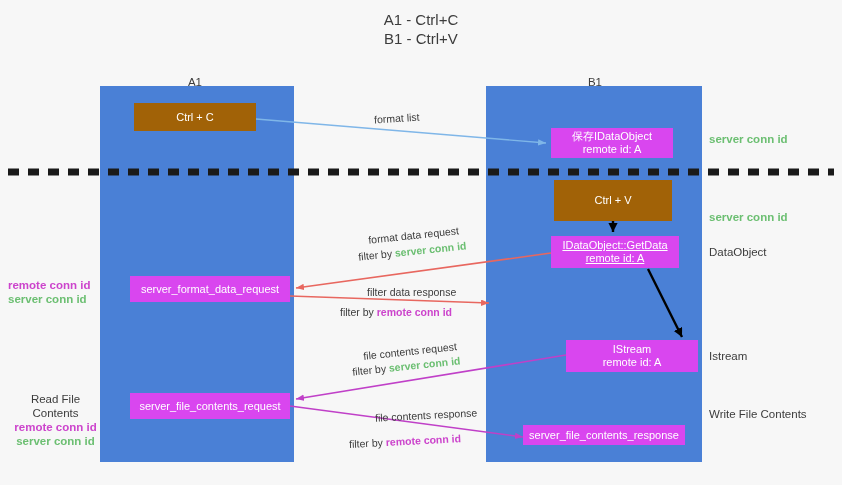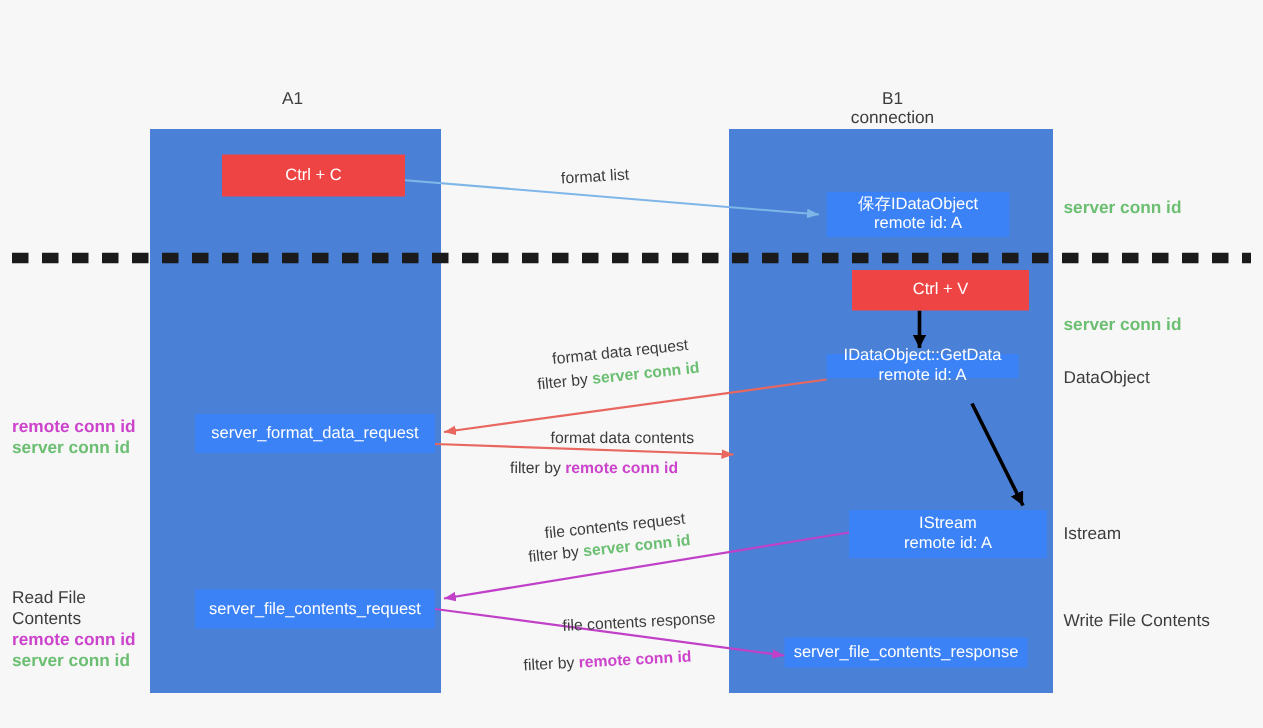--- a/index.html
+++ b/index.html
@@ -13,35 +13,35 @@
   .abs{position:absolute;}
 
   
   #title{
     left:0;right:0;top:10px;text-align:center;
     font-size:15px;color:#3c3c3c;line-height:19px;
   }
 
   
   .col-head{
-    text-align:center;font-size:11.5px;color:#3c3c3c;line-height:13px;
+    text-align:center;font-size:11.5px;color:#3c3c3c;line-height:13px;margin-top:16px;
   }
   .col-head .sub{display:block;}
 
   
   .lane{background:#4a80d6;}
 
   
   .box{
     display:flex;align-items:center;justify-content:center;
     text-align:center;color:#ffffff;font-size:11px;line-height:13px;
     box-sizing:border-box;padding:2px 4px;
   }
-  .box.orange{background:#3b82f6;}
-  .box.green{background:#ef4444;margin-left:14px;}
+  .box.orange{background:#d946ef;}
+  .box.green{background:#a16207;}
 
   
   .side-label{font-size:11.5px;color:#3c3c3c;line-height:14px;}
   .conn-green{color:#6cbf72;font-weight:bold;}
   .conn-purple{color:#cc44cc;font-weight:bold;}
 
   
   .edge-label{
     font-size:10.5px;color:#3c3c3c;line-height:14px;white-space:nowrap;
   }
@@ -50,20 +50,22 @@
 
   
   #wires{position:absolute;left:0;top:0;width:842px;height:485px;pointer-events:none;}
 </style>
 </head>
 <body>
 
 <div id="stage">
 
   <div class="abs" id="title">
+    <div>A1 - Ctrl+C</div>
+    <div>B1 - Ctrl+V</div>
   </div>
 
   <div class="abs col-head" style="left:130px;top:60px;width:130px;">
     <span>A1</span>
   </div>
   <div class="abs col-head" style="left:530px;top:60px;width:130px;">
     <span>B1</span>
     <span class="sub">connection</span>
   </div>
 
@@ -113,25 +115,25 @@
 
   <div class="abs box orange" style="left:130px;top:276px;width:160px;height:26px;">
     <span>server_format_data_request</span>
   </div>
 
   <div class="abs box orange" style="left:551px;top:128px;width:122px;height:30px;flex-direction:column;">
     <span>保存IDataObject</span>
     <span>remote id: A</span>
   </div>
 
-  <div class="abs box green" style="left:554px;top:180px;width:118px;height:27px;">
+  <div class="abs box green" style="left:554px;top:180px;width:118px;height:41px;">
     <span>Ctrl + V</span>
   </div>
 
-  <div class="abs box orange" style="left:551px;top:236px;width:128px;height:16px;flex-direction:column;">
+  <div class="abs box orange" style="left:551px;top:236px;width:128px;height:32px;flex-direction:column;text-decoration:underline;">
     <span>IDataObject::GetData</span>
     <span>remote id: A</span>
   </div>
 
 
   <div class="abs box orange" style="left:566px;top:340px;width:132px;height:32px;flex-direction:column;">
     <span>IStream</span>
     <span>remote id: A</span>
   </div>
 
@@ -147,34 +149,34 @@
 
   <div class="abs side-label" style="left:709px;top:349px;">Istream</div>
 
   <div class="abs side-label" style="left:709px;top:407px;">Write File Contents</div>
 
   <div class="abs" style="left:8px;top:278px;width:90px;text-align:left;">
     <div class="side-label conn-purple">remote conn id</div>
     <div class="side-label conn-green">server conn id</div>
   </div>
 
-  <div class="abs" style="left:8px;top:392px;width:95px;text-align:left;">
+  <div class="abs" style="left:8px;top:392px;width:95px;text-align:center;">
     <div class="side-label">Read File Contents</div>
     <div class="side-label conn-purple">remote conn id</div>
     <div class="side-label conn-green">server conn id</div>
   </div>
 
   <div class="abs edge-label" style="left:374px;top:111px;transform:rotate(-3.5deg);">format list</div>
 
   <div class="abs edge-label" style="left:368px;top:228px;transform:rotate(-6deg);">format data request</div>
   <div class="abs edge-label" style="left:358px;top:244px;transform:rotate(-6deg);">
     <span>filter by </span><span class="c-green">server conn id</span>
   </div>
 
-  <div class="abs edge-label" style="left:367px;top:285px;">format data contents</div>
+  <div class="abs edge-label" style="left:367px;top:285px;">filter data response</div>
   <div class="abs edge-label" style="left:340px;top:305px;">
     <span>filter by </span><span class="c-purple">remote conn id</span>
   </div>
 
   <div class="abs edge-label" style="left:363px;top:344px;transform:rotate(-6deg);">file contents request</div>
   <div class="abs edge-label" style="left:352px;top:359px;transform:rotate(-6deg);">
     <span>filter by </span><span class="c-green">server conn id</span>
   </div>
 
   <div class="abs edge-label" style="left:375px;top:408px;transform:rotate(-3deg);">file contents response</div>

